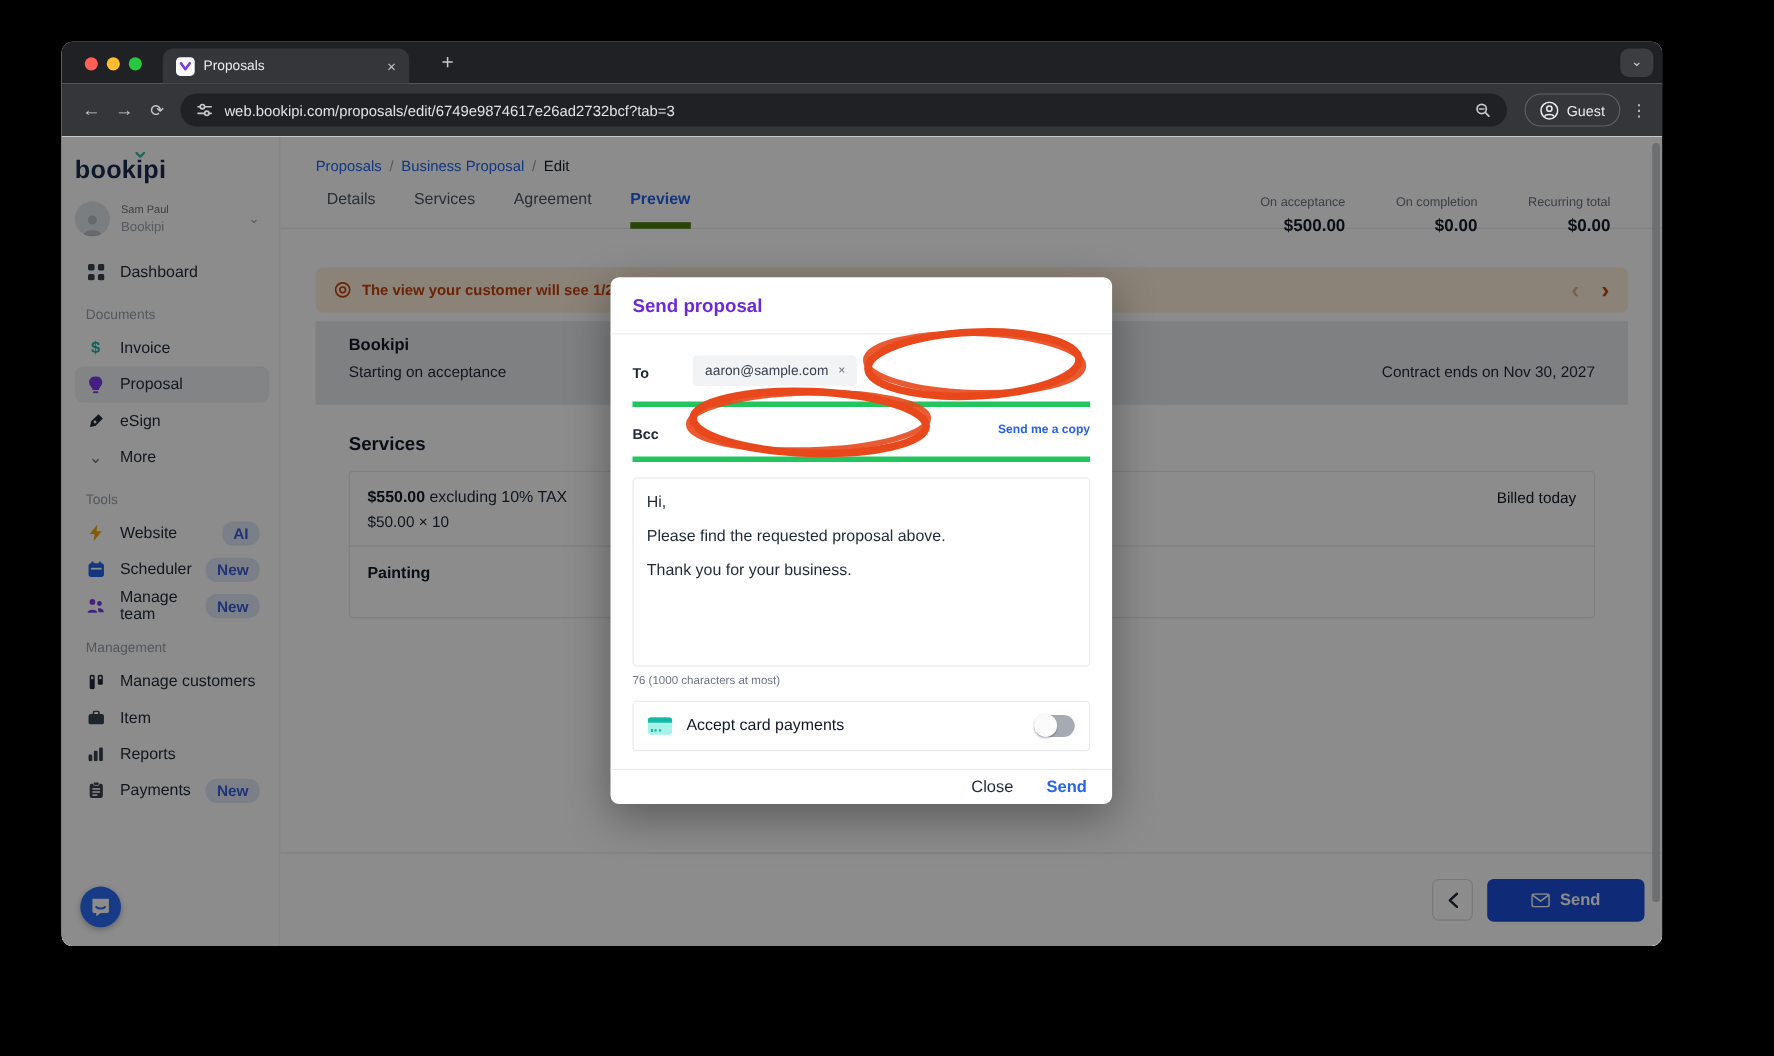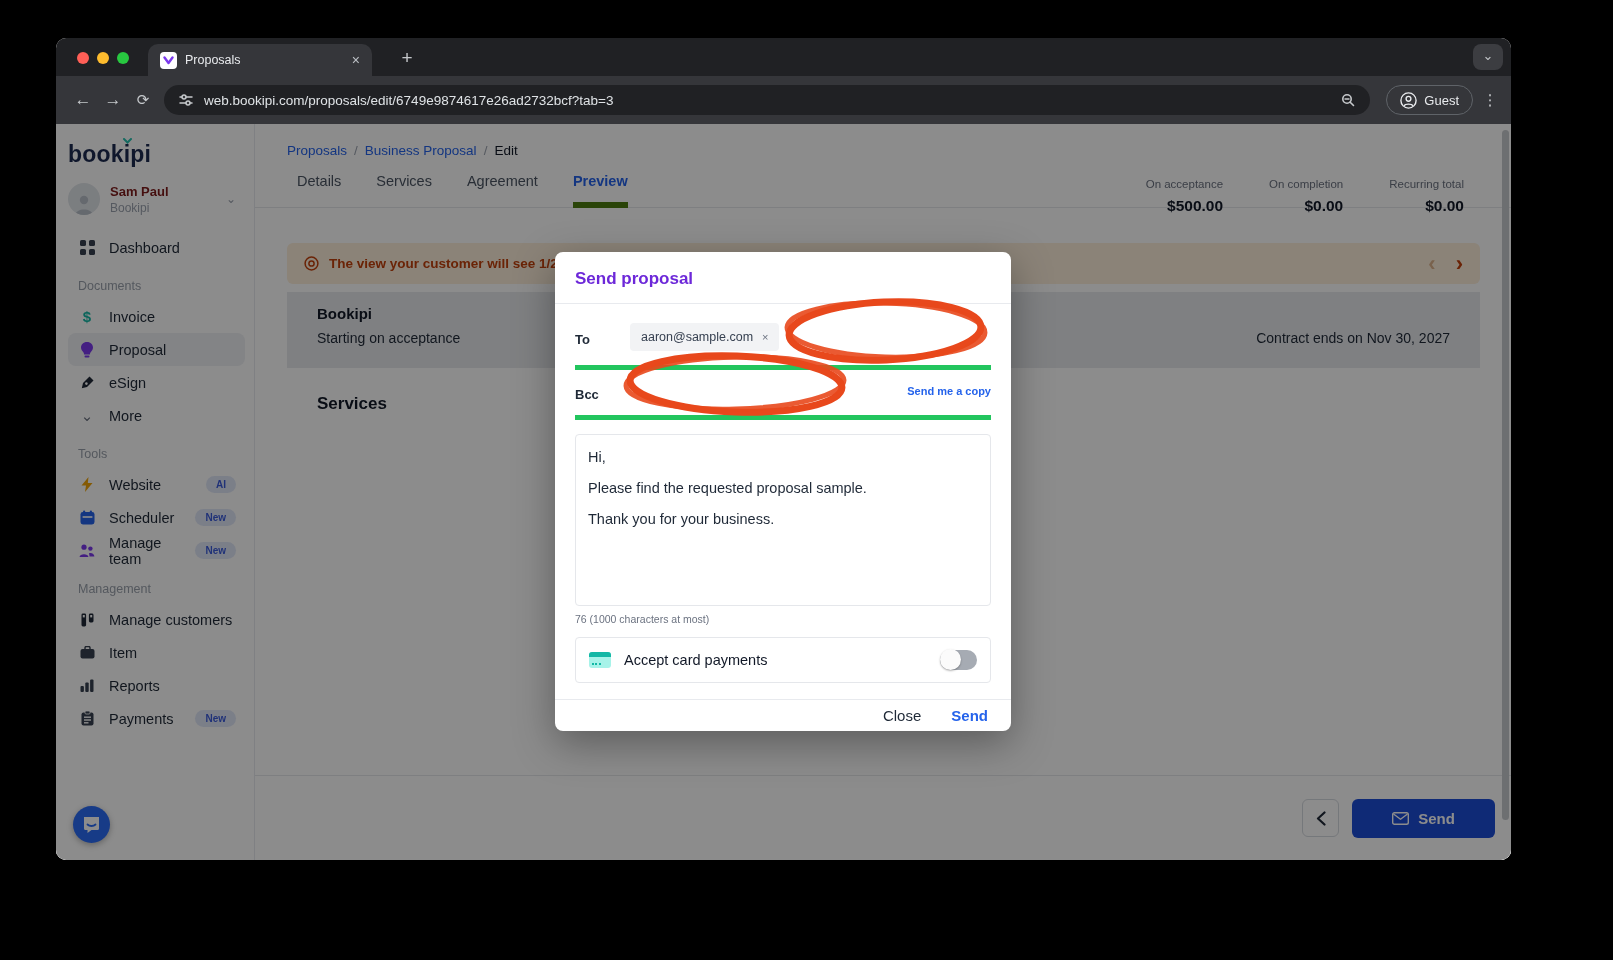--- a/index.html
+++ b/index.html
@@ -28,29 +28,29 @@
   
   .viewport { position:relative; height:736px; background:#fff; overflow:hidden; }
   .page { position:absolute; inset:0; display:flex; }
 
   
   .sidebar { width:199px; flex:none; border-right:1px solid #e8eaee; padding-top:17px; position:relative; background:#fff; }
   .logo { margin-left:12px; font-size:23px; font-weight:bold; color:#1d2b50; letter-spacing:.2px; position:relative; display:inline-block; }
   .logo-accent { position:absolute; left:55px; top:-3px; color:#27c2b0; }
   .profile { margin:15px 12px 0; display:flex; align-items:center; gap:10px; }
   .avatar { width:32px; height:32px; border-radius:50%; background:#e1e5ea; display:flex; align-items:flex-end; justify-content:center; overflow:hidden; flex:none; }
-  .p-name { font-size:13px; font-weight:700; color:#7f1d1d; }
+  .p-name { font-size:10px; font-weight:400; color:#737373; }
   .p-org { font-size:12px; color:#9ca3af; margin-top:2px; }
   .p-caret { margin-left:auto; color:#9ca3af; font-size:12px; margin-right:6px; }
   .nav { margin-top:16px; }
   .nav-item { height:33px; display:flex; align-items:center; gap:13px; padding:0 10px 0 22px; font-size:14.5px; color:#1f2937; font-weight:500; }
   .nav-item.selected { background:#eef0f4; border-radius:8px; margin:0 9px 0 12px; padding-left:10px; }
   .nico { width:18px; display:flex; align-items:center; justify-content:center; flex:none; font-size:15px; }
   .section-label { margin:15px 0 7px 22px; font-size:12.5px; color:#9aa1ac; font-weight:500; }
-  .badge { margin-left:auto; margin-right:8px; background:#e1e8f8; color:#3b5bdb; font-size:10px; font-weight:700; padding:3px 10px; border-radius:10px; }
+  .badge { margin-left:auto; margin-right:8px; background:#e1e8f8; color:#3b5bdb; font-size:14px; font-weight:700; padding:3px 10px; border-radius:10px; }
   .chat-fab { position:absolute; left:17px; bottom:17px; width:37px; height:37px; border-radius:50%; background:#2b6cf6; display:flex; align-items:center; justify-content:center; box-shadow:0 2px 6px rgba(0,0,0,.3); }
 
   
   .main { flex:1; position:relative; background:#fff; min-width:0; }
   .breadcrumb { margin:19px 0 0 32px; font-size:13.5px; color:#9ca3af; }
   .breadcrumb a { color:#2563eb; text-decoration:none; }
   .bc-current { color:#111827; font-weight:500; }
   .bc-sep { margin:0 7px; }
   .tabs-row { margin-top:15px; padding-left:42px; display:flex; gap:35px; border-bottom:1px solid #e5e7eb; }
   .ptab { padding-bottom:13px; font-size:14.5px; color:#4b5563; font-weight:500; }
@@ -366,20 +366,32 @@
 
         <div class="band">
           <div class="band-company">Bookipi</div>
           <div class="band-row">
             <span>Starting on acceptance</span>
             <span>Contract ends on Nov 30, 2027</span>
           </div>
         </div>
 
         <div class="svc-heading">Services</div>
+        <div class="svc-table">
+          <div class="svc-row1">
+            <div>
+              <div class="svc-price"><b>$550.00</b><span> excluding 10% TAX</span></div>
+              <div class="svc-qty">$50.00 × 10</div>
+            </div>
+            <div class="svc-billing">Billed today</div>
+          </div>
+          <div class="svc-row2">
+            <span>Painting</span>
+          </div>
+        </div>
 
         <div class="main-footer">
           <div class="back-btn">
             <svg class="icon-svg" width="10" height="15" viewBox="0 0 10 15">
                 <path d="M8.5 1.5 L2 7.5 L8.5 13.5" fill="none" stroke="#1f2937" stroke-width="2.2" stroke-linecap="round" stroke-linejoin="round"></path>
               </svg>
           </div>
           <div class="send-btn">
             <svg class="icon-svg" width="17" height="13" viewBox="0 0 17 13">
                 <rect x="0.7" y="0.7" width="15.6" height="11.6" rx="1.8" fill="none" stroke="#fff" stroke-width="1.4"></rect>
@@ -409,21 +421,21 @@
             </span>
           </div>
         </div>
         <div class="field-row bcc-row">
           <div class="f-label">Bcc</div>
           <div class="f-spacer"></div>
           <span class="copy-link">Send me a copy</span>
         </div>
         <div class="msg-box">
           <p>Hi,</p>
-          <p>Please find the requested proposal sample.</p>
+          <p>Please find the requested proposal above.</p>
           <p>Thank you for your business.</p>
         </div>
         <div class="char-count">76 (1000 characters at most)</div>
         <div class="card-row">
           <span class="card-ico"></span>
           <span class="card-label">Accept card payments</span>
           <span class="toggle">
               <span class="knob"></span>
             </span>
         </div>

